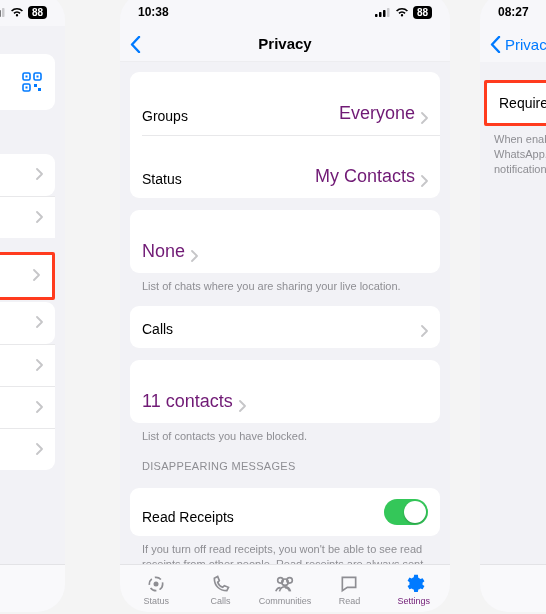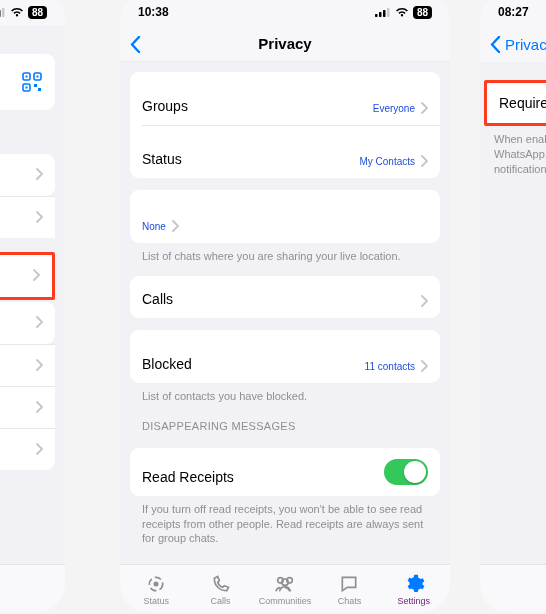--- a/index.html
+++ b/index.html
@@ -67,21 +67,21 @@
     font-size: 14px;
     color: #000;
     position: relative;
   }
   .row + .row::before {
     content:"";
     position:absolute; left:12px; right:0; top:0;
     border-top:1px solid #e8e8ea;
   }
   .row .label { flex: 1; }
-  .row .value { color: #1d4ed8; font-size: 10px; margin-right: 6px; margin-top: 20px; }
+  .row .value { color: #701a75; font-size: 18px; margin-right: 6px; margin-top: 20px; }
   .row .chev { color: #c6c6c8; }
   .row .chev svg { width: 7px; height: 12px; display:block; }
 
   .footer-text {
     font-size: 11px;
     color: #8e8e93;
     padding: 6px 12px 0 12px;
     line-height: 1.35;
   }
   .section-header {
@@ -319,21 +319,20 @@
         <span class="chev">
             <svg viewBox="0 0 7 12">
               <path d="M1 1l5 5-5 5" fill="none" stroke="#c6c6c8" stroke-width="1.8" stroke-linecap="round" stroke-linejoin="round"></path>
             </svg>
           </span>
       </div>
     </div>
 
     <div class="group">
       <div class="row">
-        <span class="label">Blocked</span>
         <span class="value">11 contacts</span>
         <span class="chev">
             <svg viewBox="0 0 7 12">
               <path d="M1 1l5 5-5 5" fill="none" stroke="#c6c6c8" stroke-width="1.8" stroke-linecap="round" stroke-linejoin="round"></path>
             </svg>
           </span>
       </div>
     </div>
     <div class="footer-text">List of contacts you have blocked.</div>
 
@@ -379,21 +378,21 @@
           </svg>
         </div>
       <div class="tlabel">Communities</div>
     </div>
     <div class="tab">
       <div class="ticon">
           <svg width="20" height="20" viewBox="0 0 24 24" fill="none" stroke="#8e8e93" stroke-width="2">
             <path d="M4 4h16v12H10l-6 4V4z"></path>
           </svg>
         </div>
-      <div class="tlabel">Chats</div>
+      <div class="tlabel">Read</div>
     </div>
     <div class="tab active">
       <div class="ticon">
           <svg width="22" height="22" viewBox="0 0 24 24" fill="#007aff">
             <path d="M12 8a4 4 0 100 8 4 4 0 000-8zm9.4 4a7.6 7.6 0 00-.1-1.3l2.1-1.6-2-3.5-2.5 1a7.5 7.5 0 00-2.2-1.3L16.2 2h-4l-.5 2.7a7.5 7.5 0 00-2.2 1.3l-2.5-1-2 3.5 2.1 1.6a7.6 7.6 0 000 2.6l-2.1 1.6 2 3.5 2.5-1a7.5 7.5 0 002.2 1.3l.5 2.7h4l.5-2.7a7.5 7.5 0 002.2-1.3l2.5 1 2-3.5-2.1-1.6c.07-.43.1-.86.1-1.3z"></path>
           </svg>
         </div>
       <div class="tlabel">Settings</div>
     </div>
   </div>

